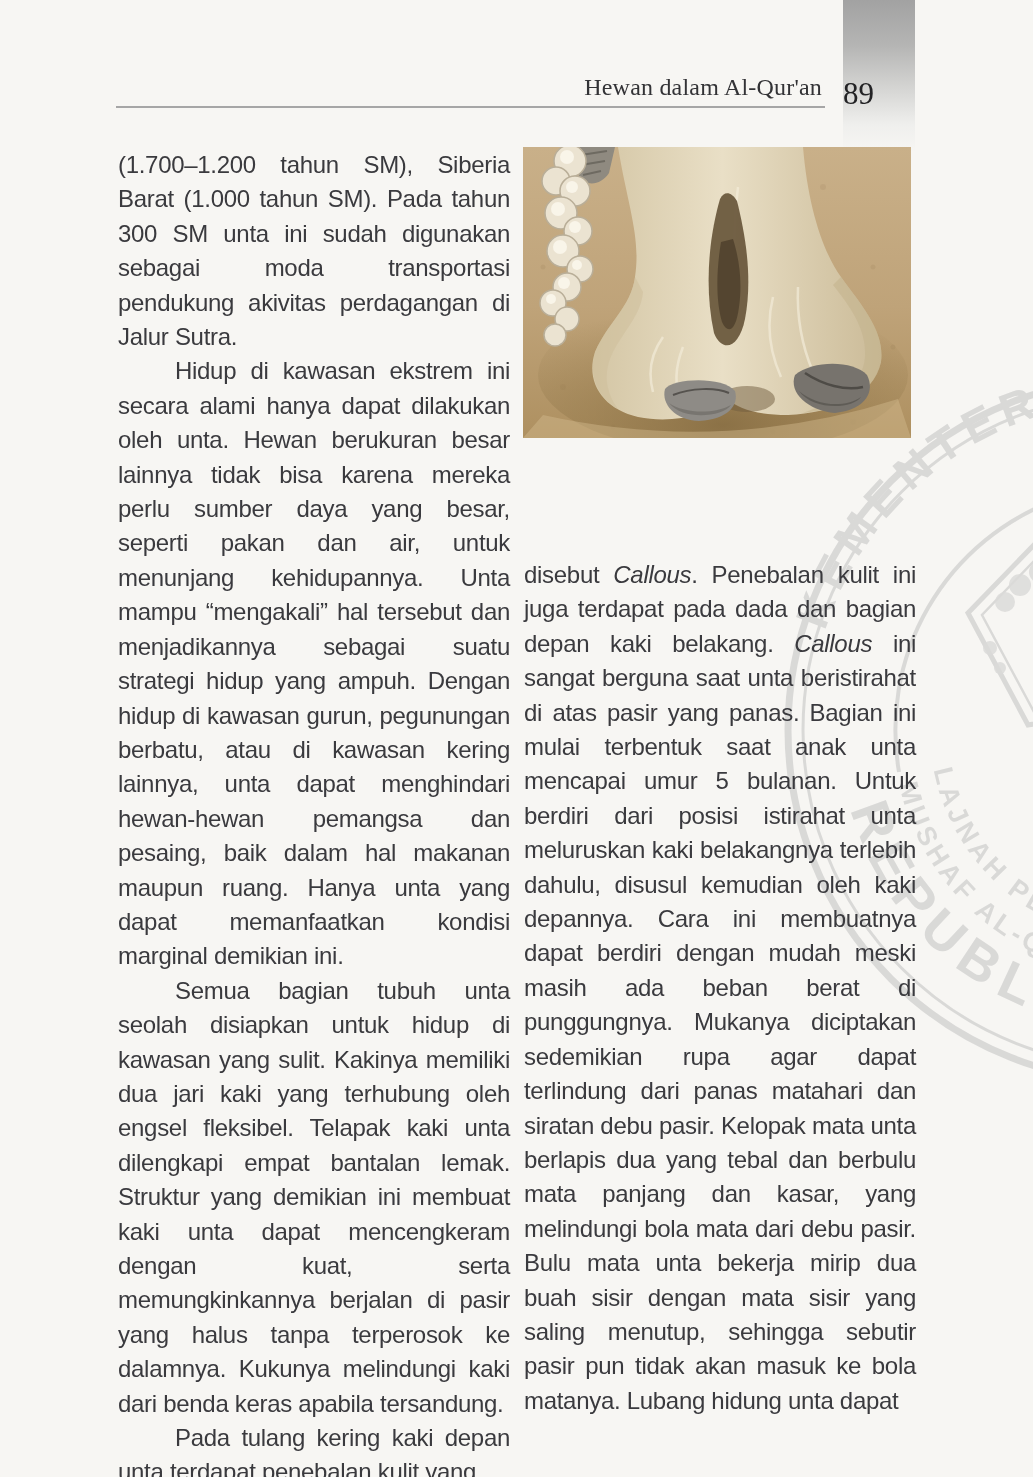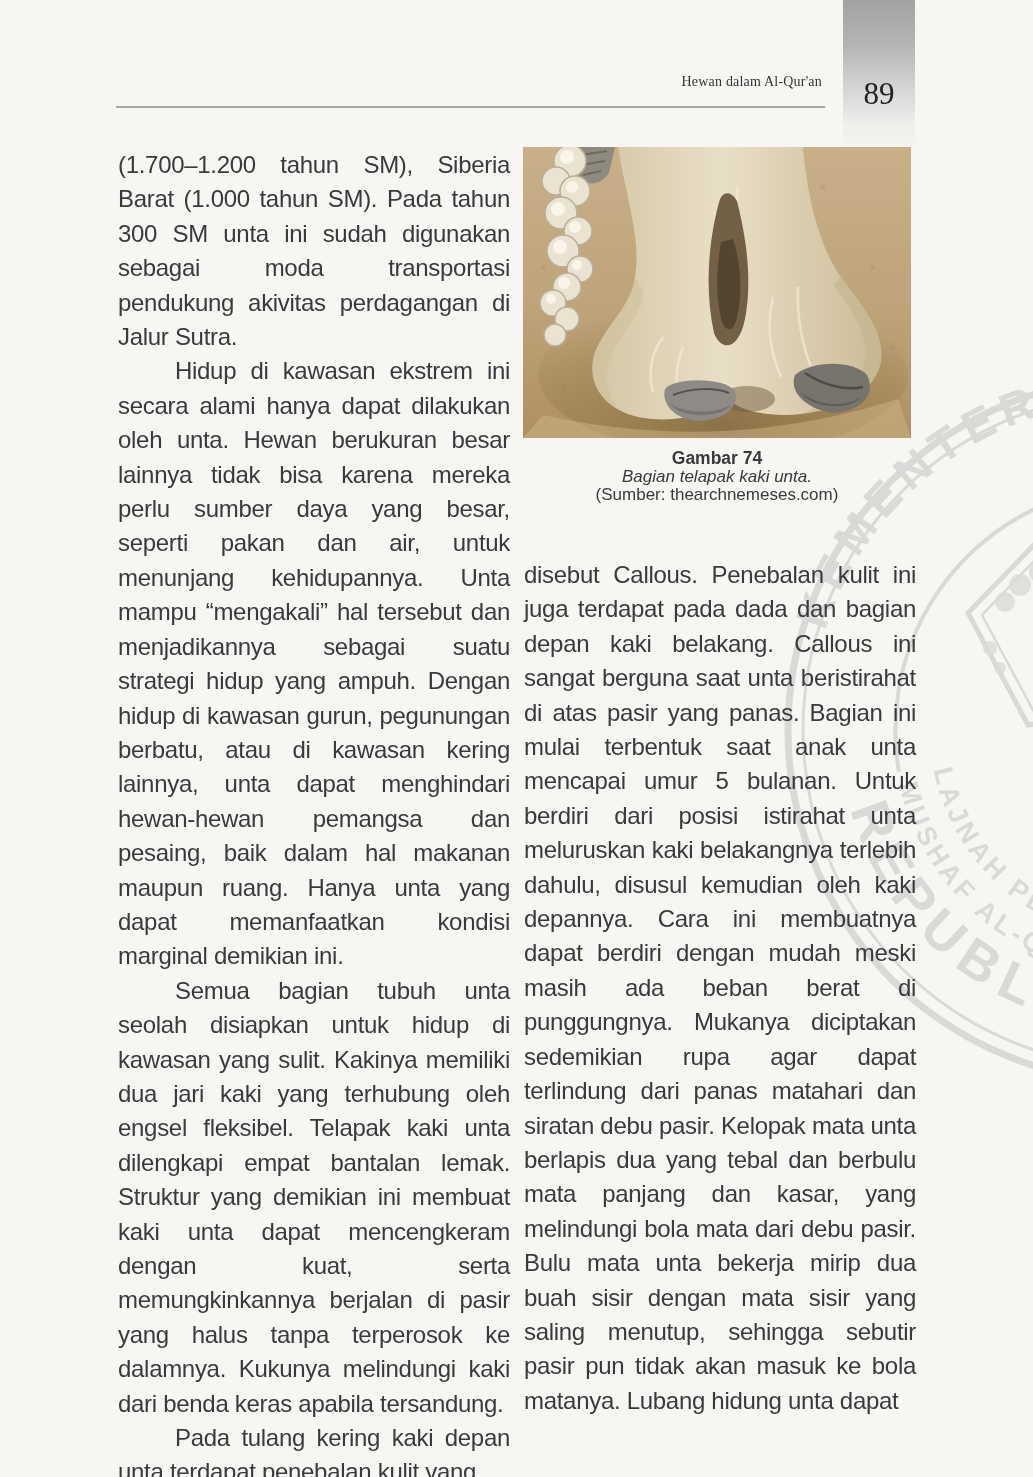--- a/index.html
+++ b/index.html
@@ -10,49 +10,49 @@
     color:#3a3a3e;
     position:relative;
     overflow:hidden;
   }
   .page{position:absolute;inset:0;}
 
   
   .pagenum-bar{
     position:absolute;left:843px;top:0;width:72px;height:152px;
     background:linear-gradient(180deg,#a2a2a2 0%,#b5b5b4 30%,#d9d9d7 62%,#efefed 82%,rgba(247,246,243,0) 100%);
-    text-align:center;
+    text-align:left;
   }
   .pagenum{
     display:inline-block;margin-top:76px;
     font-family:"Liberation Serif", serif;
     font-size:31px;color:#232325;
   }
   .running-head{
     position:absolute;top:74px;right:211px;
     font-family:"Liberation Serif", serif;
-    font-size:14px;color:#333336;letter-spacing:.2px;
+    font-size:24px;color:#333336;letter-spacing:.2px;
     white-space:nowrap;
   }
   .head-rule{
     position:absolute;left:116px;top:106px;width:709px;height:2px;
     background:#a6a6a6;
   }
 
   
   .col{
     position:absolute;width:392px;
     font-size:24px;line-height:34.4px;letter-spacing:-0.3px;
     text-align:justify;
   }
   .left-col{left:118px;top:139px;}
   .right-col{left:524px;top:549px;}
   .col p{margin:0;text-indent:57px;}
   .col p.cont{text-indent:0;margin-top:9px;}
-  .it{}
+  .it{font-style:italic;}
 
   
   .photo-wrap{position:absolute;left:523px;top:147px;width:388px;height:291px;margin:0;}
   .photo{display:block;width:388px;height:291px;}
   .caption{
     position:absolute;left:523px;top:449px;width:388px;
     text-align:center;line-height:18.5px;font-size:17px;
   }
   .fig-label{font-weight:bold;font-size:17.5px;}
   .fig-title{font-style:italic;}
@@ -227,23 +227,18 @@
             <circle cx="54" cy="118" r="5"></circle>
           <circle cx="41" cy="136" r="6"></circle>
             <circle cx="28" cy="152" r="5"></circle>
         </g>
       </g>
 
       <path fill="#d3ba8e" opacity="0.45" d="M20,268 Q200,308 375,252 L388,291 L0,291 Z"></path>
     </svg>
   </figure>
 
-  <figcaption class="caption">
-    <div class="fig-label">Gambar 74</div>
-    <div class="fig-title">Bagian telapak kaki unta.</div>
-    <div class="fig-source">(Sumber: thearchnemeses.com)</div>
-  </figcaption>
 
   <section class="col right-col">
     <p class="cont"><span>disebut </span><span class="it">Callous</span><span>. Penebalan kulit ini juga terdapat pada dada dan bagian depan kaki belakang. </span><span class="it">Callous</span><span> ini sangat berguna saat unta beristirahat di atas pasir yang panas. Bagian ini mulai terbentuk saat anak unta mencapai umur 5 bulanan. Untuk berdiri dari posisi istirahat unta meluruskan kaki belakangnya terlebih dahulu, disusul kemudian oleh kaki depannya. Cara ini membuatnya dapat berdiri dengan mudah meski masih ada beban berat di punggungnya. Mukanya diciptakan sedemikian rupa agar dapat terlindung dari panas matahari dan siratan debu pasir. Kelopak mata unta berlapis dua yang tebal dan berbulu mata panjang dan kasar, yang melindungi bola mata dari debu pasir. Bulu mata unta bekerja mirip dua buah sisir dengan mata sisir yang saling menutup, sehingga sebutir pasir pun tidak akan masuk ke bola matanya. Lubang hidung unta dapat</span></p>
   </section>
 
 </div>
 
 </body></html>

